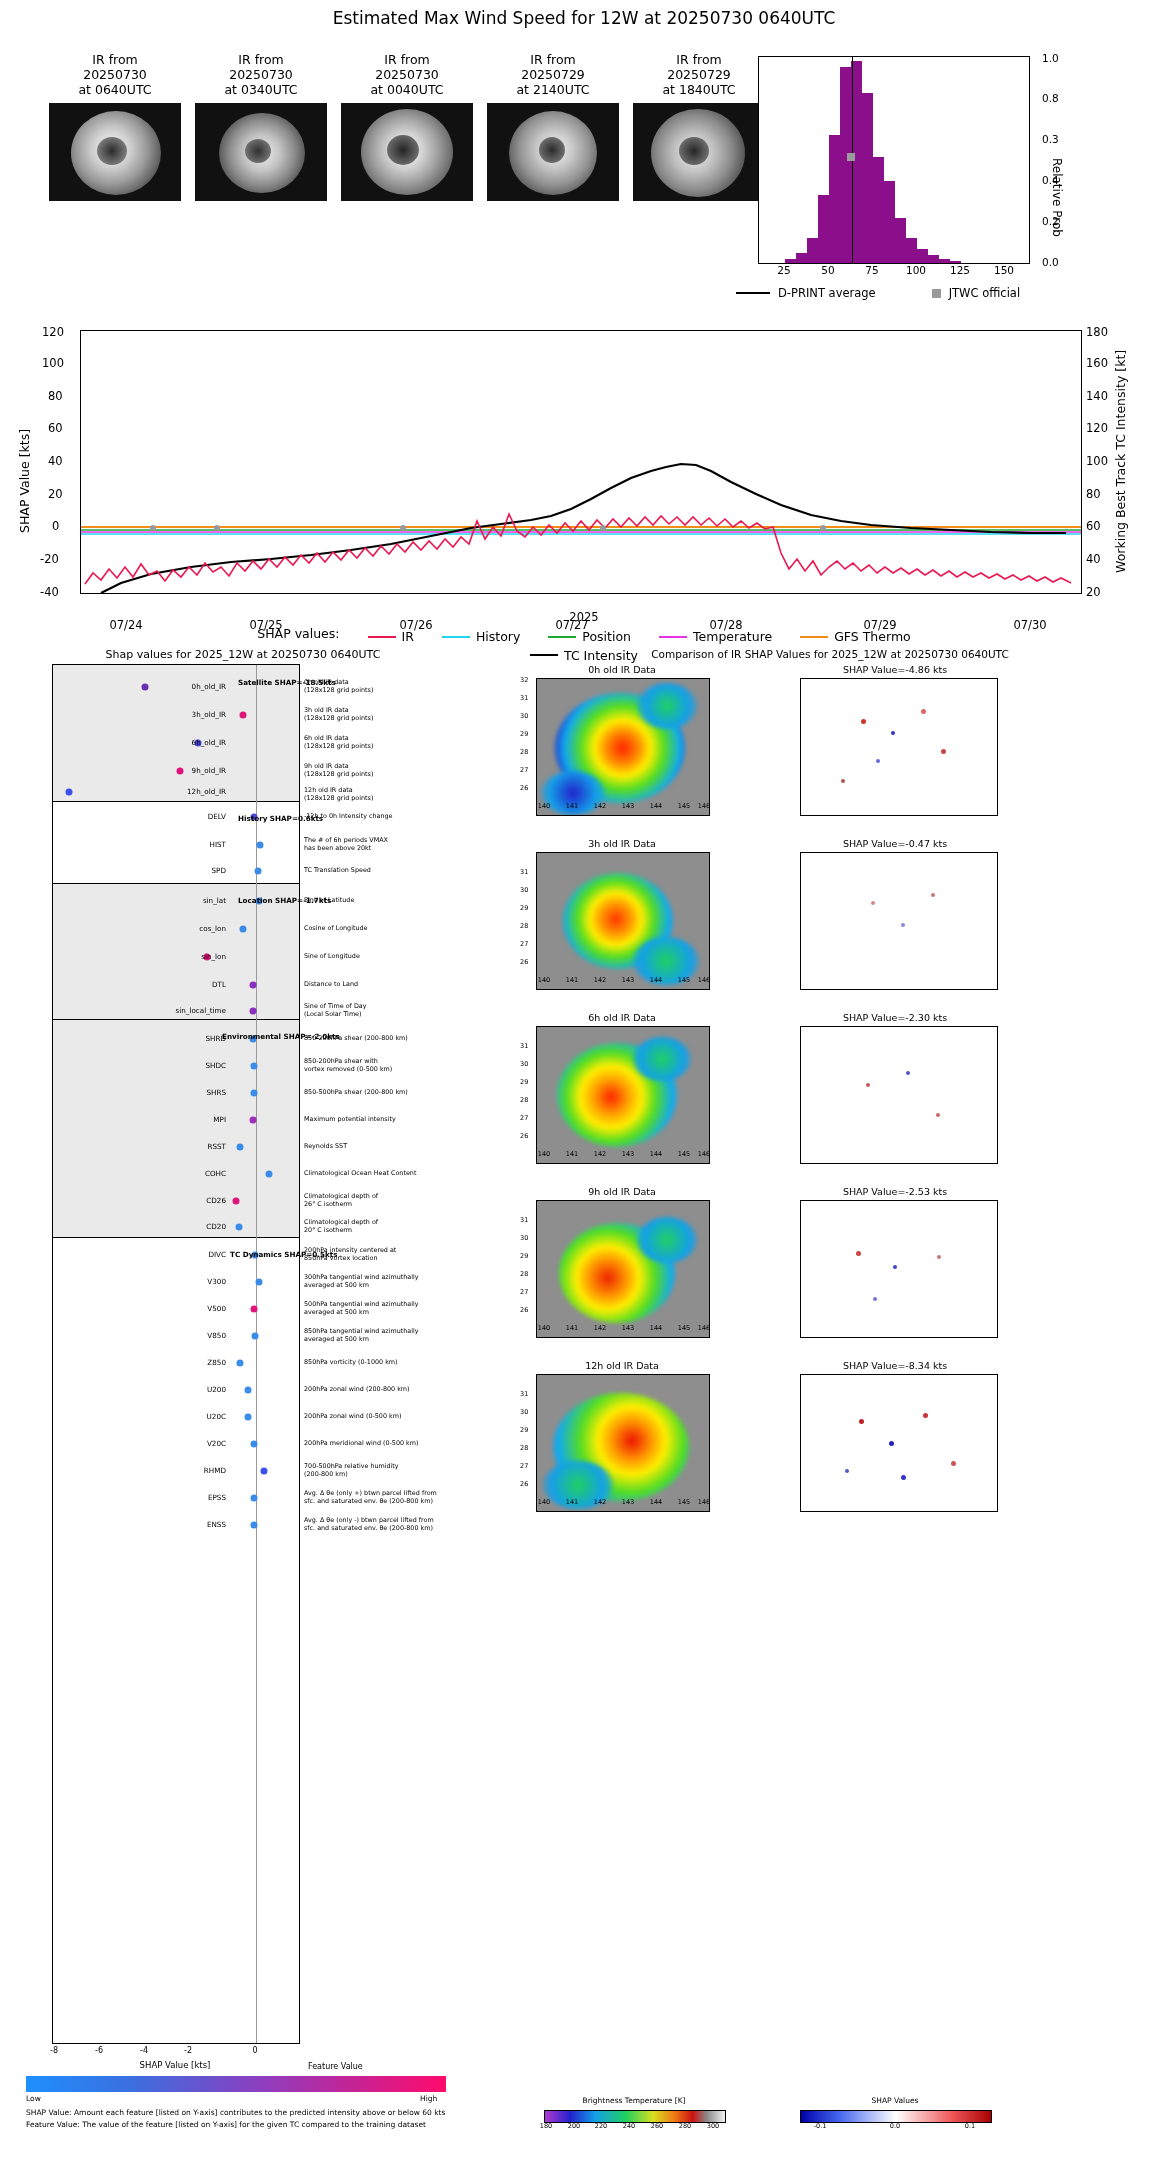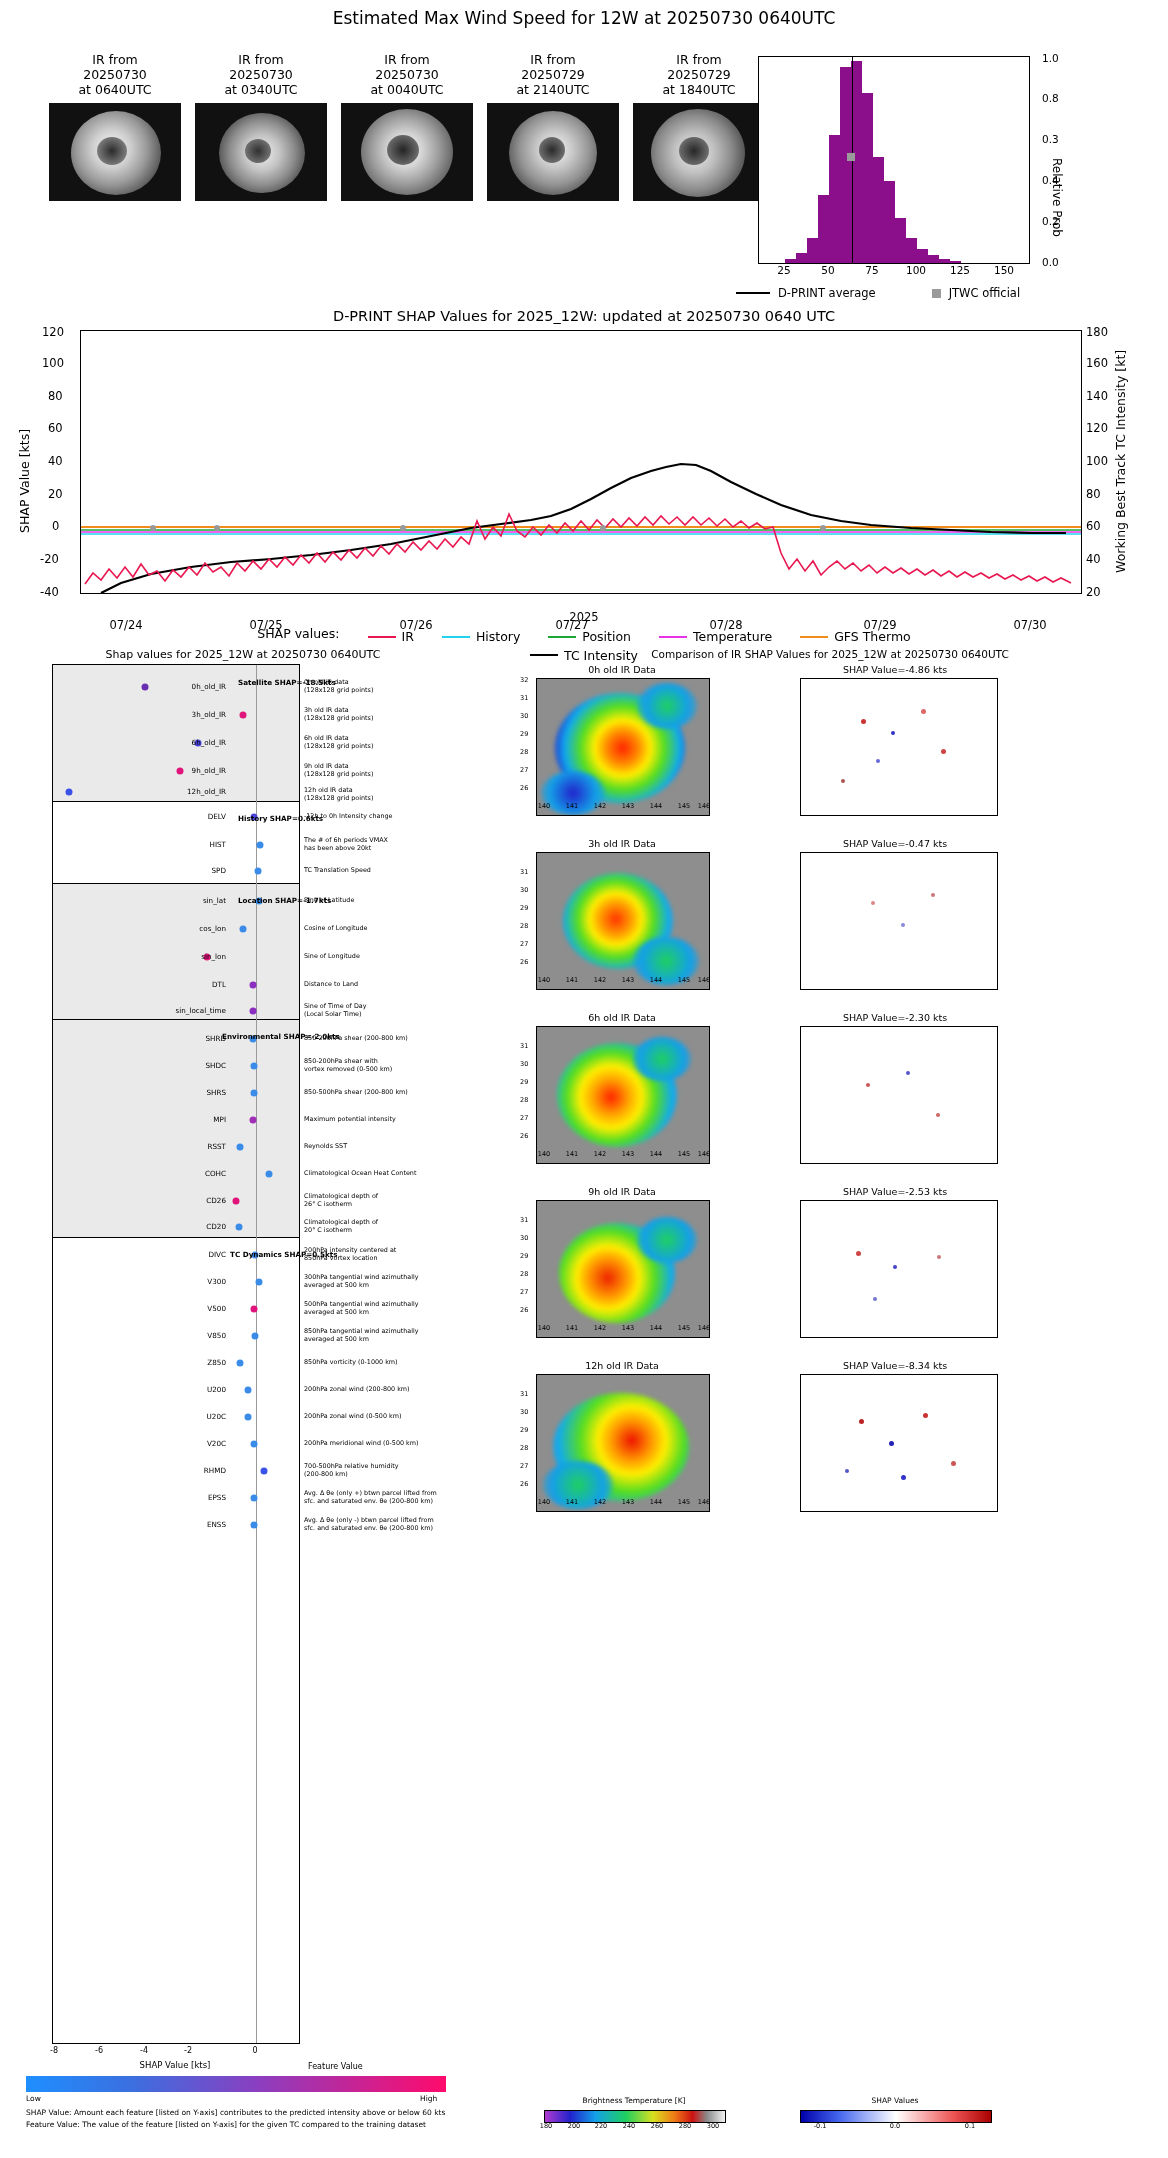--- a/index.html
+++ b/index.html
@@ -167,21 +167,20 @@
   <div id="hist-legend">
     <span class="legline"></span>
     <span>D-PRINT average</span>
     <span style="width:40px"></span>
     <span class="legsq"></span>
     <span>JTWC official</span>
   </div>
 </div>
 
 <div class="abs" id="ts-box">
-  <div id="ts-title">D-PRINT SHAP Values for 2025_12W: updated at 20250730 0640 UTC</div>
   <div id="ts-ylab">SHAP Value [kts]</div>
   <div id="ts-ylab2">Working Best Track TC Intensity [kt]</div>
   <div id="ts-plot">
     <svg width="1000" height="262" viewBox="0 0 1000 262">
 
       <path d="M0,196 L1000,196" stroke="#f08c1a" stroke-width="2" fill="none"></path>
       <path d="M0,199 L1000,199" stroke="#1aa832" stroke-width="1.5" fill="none"></path>
       <path d="M0,201 L1000,201" stroke="#e832e8" stroke-width="1.5" fill="none"></path>
       <path d="M0,203 L1000,203" stroke="#22d3ee" stroke-width="1.5" fill="none"></path>
 

